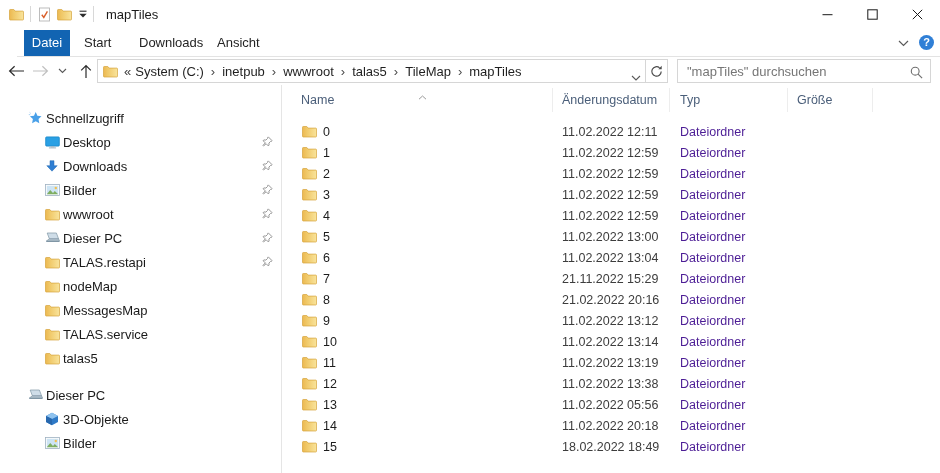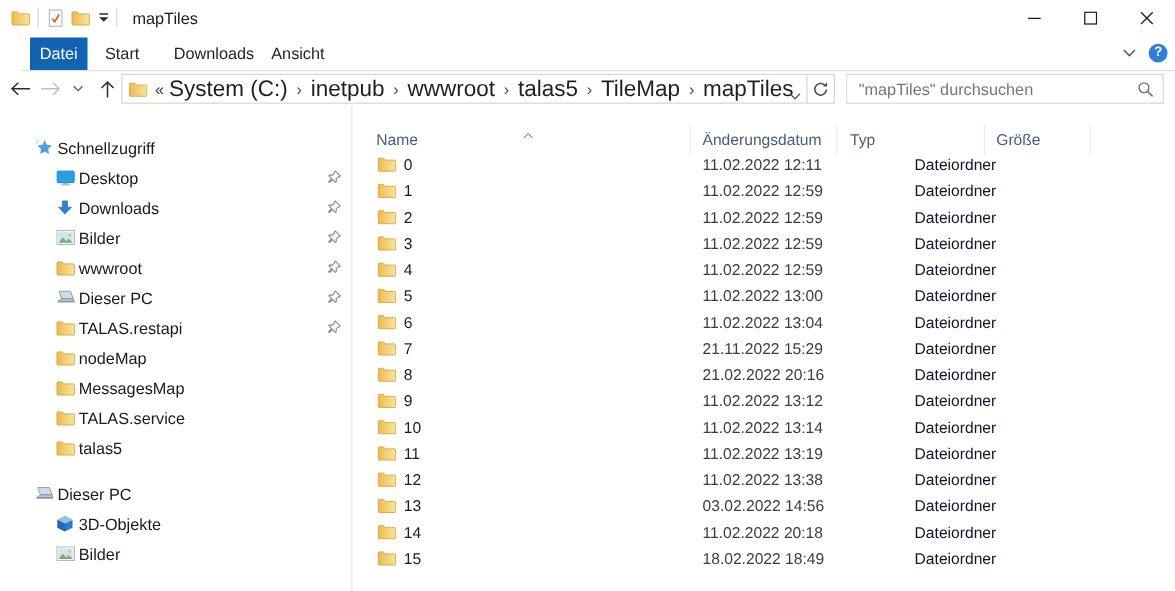--- a/index.html
+++ b/index.html
@@ -25,21 +25,21 @@
   .help-circle{width:15px;height:15px;border-radius:50%;background:#2f7fd6;color:#fff;font-size:11px;font-weight:bold;
     display:flex;align-items:center;justify-content:center;line-height:15px;}
   
   .addressrow{position:absolute;top:57px;left:0;right:0;height:28px;}
   .nav-btn{position:absolute;top:0;height:28px;display:flex;align-items:center;justify-content:center;}
   .addressbox{position:absolute;left:97px;top:2px;width:571px;height:24px;border:1px solid #d6d6d6;
     box-sizing:border-box;display:flex;align-items:center;background:#fff;}
   .addressbox .fld{margin-left:5px;display:inline-flex;}
   .crumb-prefix{font-size:13px;color:#3c3c3c;margin-left:6px;}
   .crumbs{display:flex;align-items:center;white-space:nowrap;overflow:hidden;}
-  .crumb{font-size:18px;color:#1f1f1f;margin:18px 1px;padding:0 3px;}
+  .crumb{font-size:13px;color:#1f1f1f;margin:18px 1px;padding:0 3px;}
   .crumb-sep{font-size:13px;color:#4a4a4a;padding:0 3px;}
   .addr-chev{position:absolute;right:26px;top:8px;}
   .refresh-cell{position:absolute;right:0;top:0;bottom:0;width:21px;border-left:1px solid #d6d6d6;
     display:flex;align-items:center;justify-content:center;}
   .searchbox{position:absolute;left:677px;top:2px;width:254px;height:24px;border:1px solid #d6d6d6;
     box-sizing:border-box;background:#fff;}
   .searchbox input{position:absolute;left:0;top:0;width:224px;height:22px;border:0;outline:none;
     padding:0 0 0 9px;font-family:"Liberation Sans",sans-serif;font-size:13px;color:#1f1f1f;}
   .searchbox input::placeholder{color:#767676;opacity:1;}
   .search-glyph{position:absolute;right:7px;top:5px;}
@@ -49,30 +49,30 @@
   
   .sidebar{position:absolute;left:0;top:0;width:281px;bottom:0;padding-top:21px;box-sizing:border-box;overflow:hidden;}
   .side-row{height:24px;display:flex;align-items:center;position:relative;font-size:13px;color:#1a1a1a;white-space:nowrap;}
   .side-row.section{padding-left:27px;}
   .side-row.item{padding-left:44px;}
   .side-row.gap{margin-top:13px;}
   .s-icon{width:16px;height:16px;display:inline-flex;align-items:center;justify-content:center;margin-right:3px;flex:none;}
   .pin{position:absolute;right:8px;top:6px;display:inline-flex;}
   
   .filelist{position:absolute;left:282px;top:0;right:0;bottom:0;}
-  .list-header{position:absolute;top:12px;left:0;right:0;height:31px;}
+  .list-header{position:absolute;top:0;left:0;right:0;height:31px;}
   .hcol{position:absolute;top:8px;font-size:12.5px;color:#4a5e79;white-space:nowrap;}
   .hsep{position:absolute;top:3px;height:24px;width:1px;background:#ededed;}
   .sort-caret{position:absolute;left:136px;top:1px;}
   .rows{position:absolute;top:36px;left:0;right:0;}
   .row{height:21px;display:flex;align-items:center;font-size:12.5px;}
   .c-name{width:280px;padding-left:20px;box-sizing:border-box;display:flex;align-items:center;color:#1c1c1c;}
   .f-icon{width:15px;height:13px;display:inline-flex;margin-right:6px;flex:none;}
   .c-date{width:118px;color:#3d3d3d;}
-  .c-type{width:117px;color:#0f172a;text-align:right;}
+  .c-type{width:117px;color:#4c1d95;}
   .c-size{width:85px;color:#3d3d3d;text-align:right;}
 </style>
 </head>
 <body>
 
 <div class="titlebar">
   <span class="tb-icon" style="margin-left:7px">
     <svg width="15" height="13" viewBox="0 0 15 13">
         <defs>
           <linearGradient id="fg" x1="0" y1="0" x2="1" y2="0">
@@ -561,21 +561,21 @@
    </div>
         <div class="row">
      <span class="c-name">
             <span class="f-icon">
               <svg width="15" height="13" viewBox="0 0 15 13">
                 <path d="M.5 2.2c0-.4.3-.7.7-.7h3.6l1.3 1.6h7.7c.4 0 .7.3.7.7v7.5c0 .4-.3.7-.7.7H1.2c-.4 0-.7-.3-.7-.7z" fill="url(#fg)" stroke="#d6a33c" stroke-width="0.7"></path>
               </svg>
             </span>
             <span>13</span>
           </span>
-     <span class="c-date">03.02.2022 14:56</span>
+     <span class="c-date">11.02.2022 05:56</span>
      <span class="c-type">Dateiordner</span>
      <span class="c-size"></span>
    </div>
         <div class="row">
      <span class="c-name">
             <span class="f-icon">
               <svg width="15" height="13" viewBox="0 0 15 13">
                 <path d="M.5 2.2c0-.4.3-.7.7-.7h3.6l1.3 1.6h7.7c.4 0 .7.3.7.7v7.5c0 .4-.3.7-.7.7H1.2c-.4 0-.7-.3-.7-.7z" fill="url(#fg)" stroke="#d6a33c" stroke-width="0.7"></path>
               </svg>
             </span>

